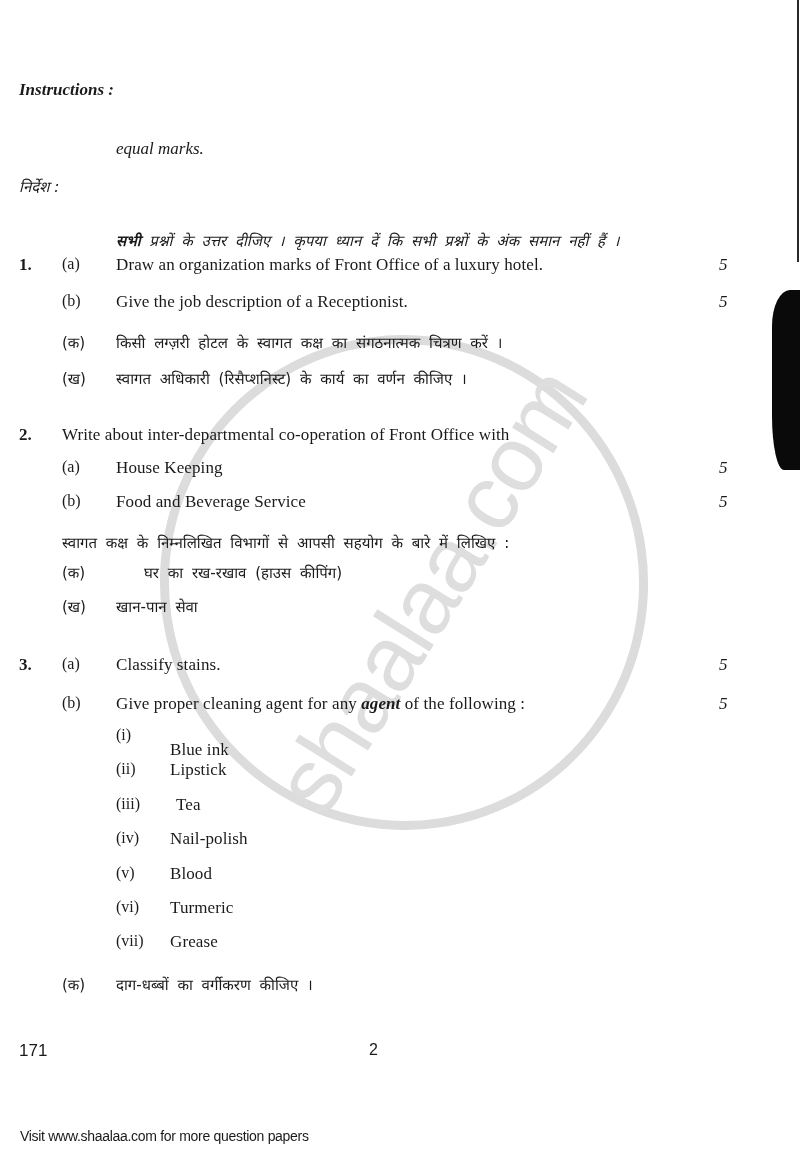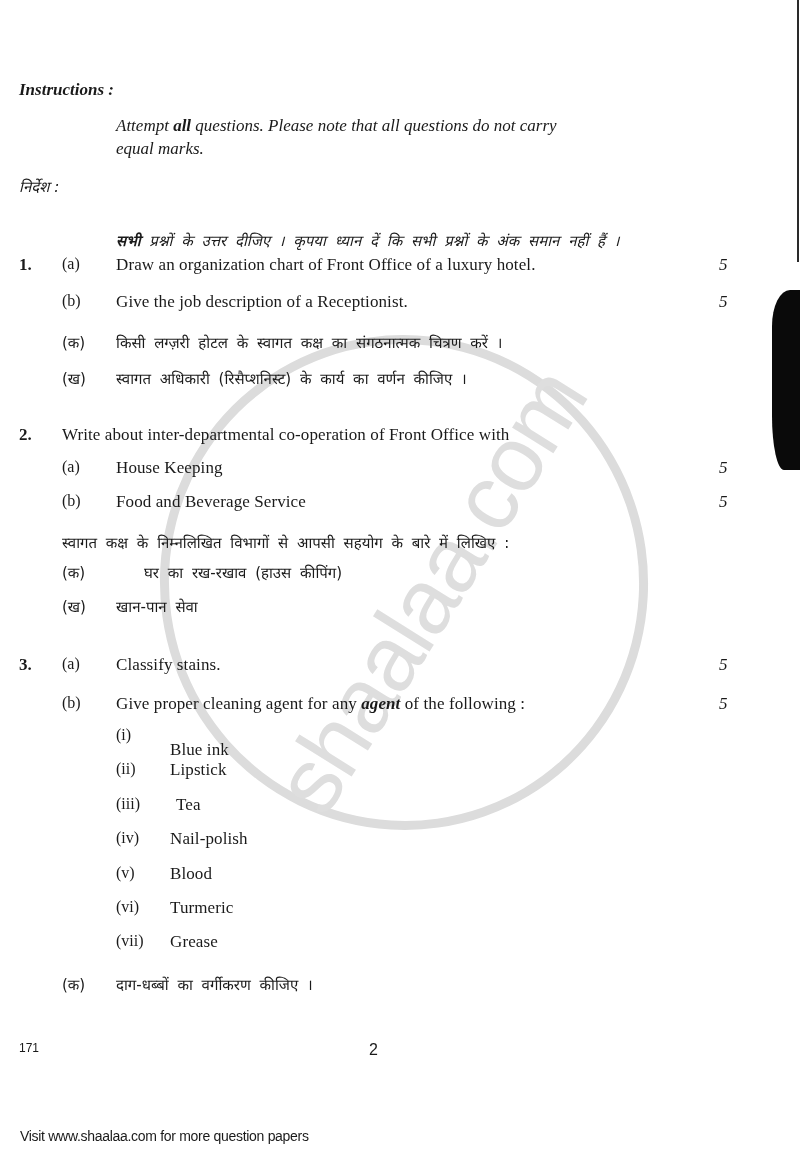--- a/index.html
+++ b/index.html
@@ -75,29 +75,28 @@
 
 <div class="scan-line"></div>
 <div class="scan-blob"></div>
 
 <div class="wm-ring"></div>
 <div class="wm-text">shaalaa.com</div>
 
 <div class="content">
 
   <div class="abs serif" style="left:19px; top:80px; font-size:17px; font-weight:bold; font-style:italic;">Instructions :</div>
-  <div class="abs serif" style="left:116px; top:116px; font-size:17px; font-style:italic;"><span>Attempt </span><b>all</b><span> questions. Please note that all questions do not carry</span></div>
   <div class="abs serif" style="left:116px; top:139px; font-size:17px; font-style:italic;">equal marks.</div>
 
   <div class="abs" style="left:19px; top:176px; font-size:15px; font-family:'DejaVu Sans',sans-serif; font-style:italic;">निर्देश :</div>
   <div class="abs hin" style="left:116px; top:230px; font-style:italic;"><b>सभी</b><span> प्रश्नों के उत्तर दीजिए । कृपया ध्यान दें कि सभी प्रश्नों के अंक समान नहीं हैं ।</span></div>
 
   <div class="abs serif qnum" style="left:19px; top:255px;">1.</div>
   <div class="abs serif sub" style="left:62px; top:255px;">(a)</div>
-  <div class="abs serif eng" style="left:116px; top:255px;">Draw an organization chart of Front Office of a luxury hotel.</div>
+  <div class="abs serif eng" style="left:116px; top:255px;">Draw an organization marks of Front Office of a luxury hotel.</div>
   <div class="abs serif mark" style="left:719px; top:255px;">5</div>
 
   <div class="abs serif sub" style="left:62px; top:292px;">(b)</div>
   <div class="abs serif eng" style="left:116px; top:292px;">Give the job description of a Receptionist.</div>
   <div class="abs serif mark" style="left:719px; top:292px;">5</div>
 
   <div class="abs hin" style="left:62px; top:332px;">(क)</div>
   <div class="abs hin" style="left:116px; top:332px;">किसी लग्ज़री होटल के स्वागत कक्ष का संगठनात्मक चित्रण करें ।</div>
 
   <div class="abs hin" style="left:62px; top:368px;">(ख)</div>
@@ -148,16 +147,16 @@
 
   <div class="abs serif sub" style="left:116px; top:898px;">(vi)</div>
   <div class="abs serif eng" style="left:170px; top:898px;">Turmeric</div>
 
   <div class="abs serif sub" style="left:116px; top:932px;">(vii)</div>
   <div class="abs serif eng" style="left:170px; top:932px;">Grease</div>
 
   <div class="abs hin" style="left:62px; top:974px;">(क)</div>
   <div class="abs hin" style="left:116px; top:974px;">दाग-धब्बों का वर्गीकरण कीजिए ।</div>
 
-  <div class="abs sans" style="left:19px; top:1041px; font-size:12px;">171</div>
+  <div class="abs sans" style="left:19px; top:1041px; font-size:17px;">171</div>
   <div class="abs sans" style="left:369px; top:1041px; font-size:16px;">2</div>
   <div class="abs sans" style="left:20px; top:1128px; font-size:14px; letter-spacing:-0.3px;">Visit www.shaalaa.com for more question papers</div>
 </div>
 
 </body></html>

